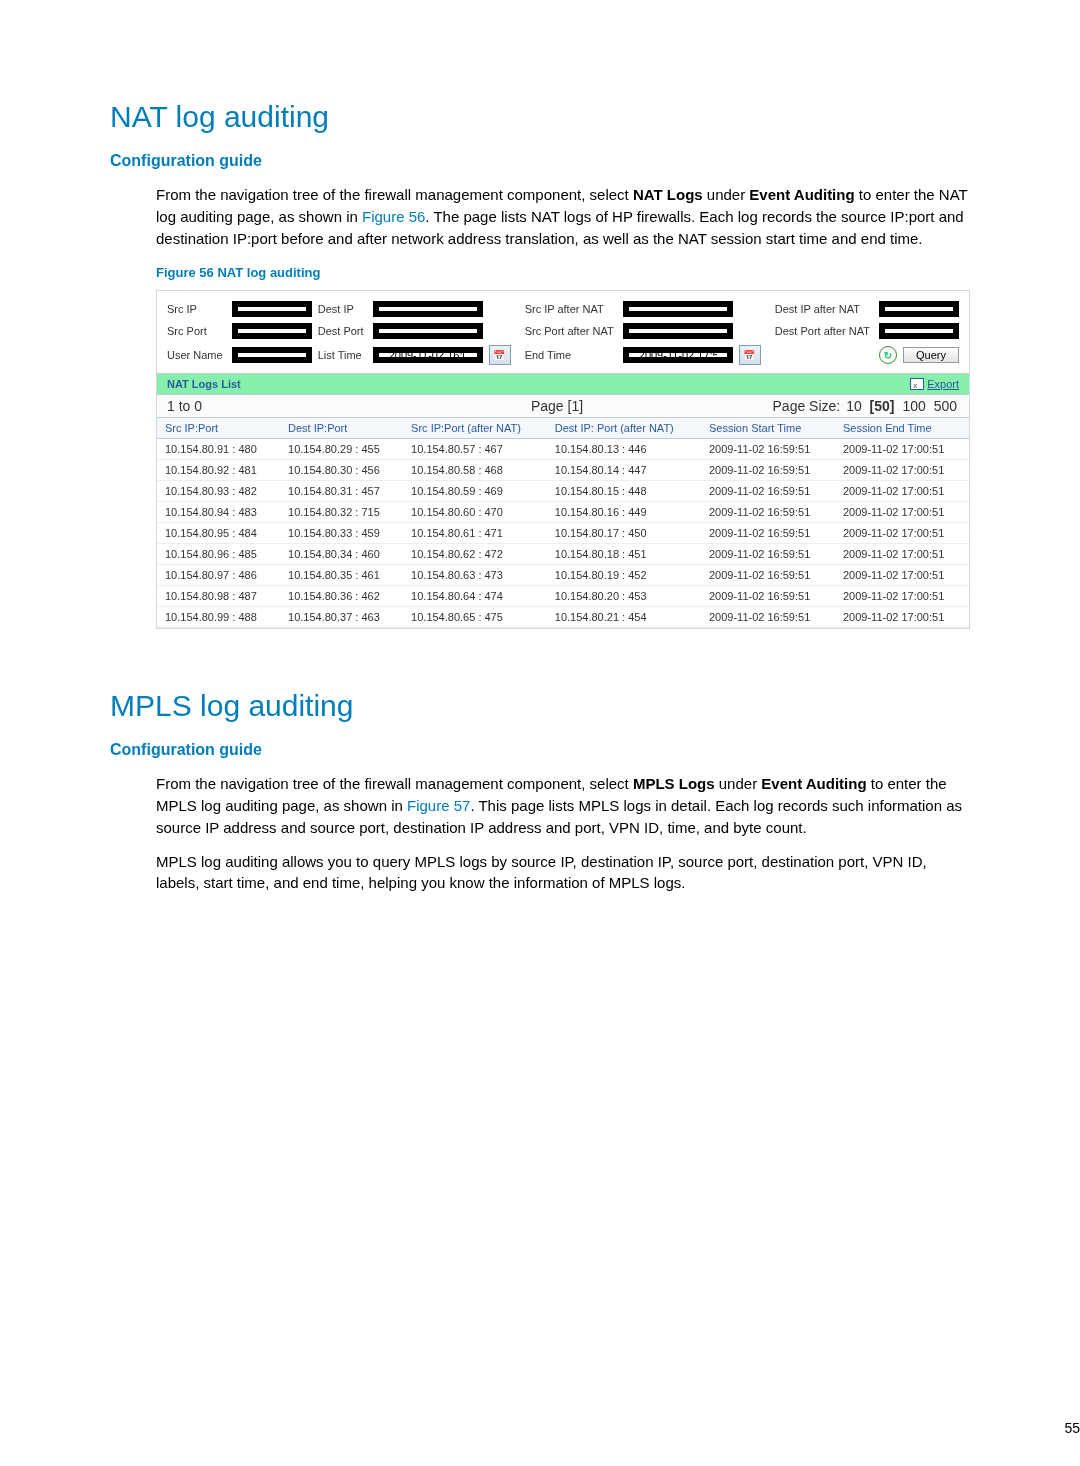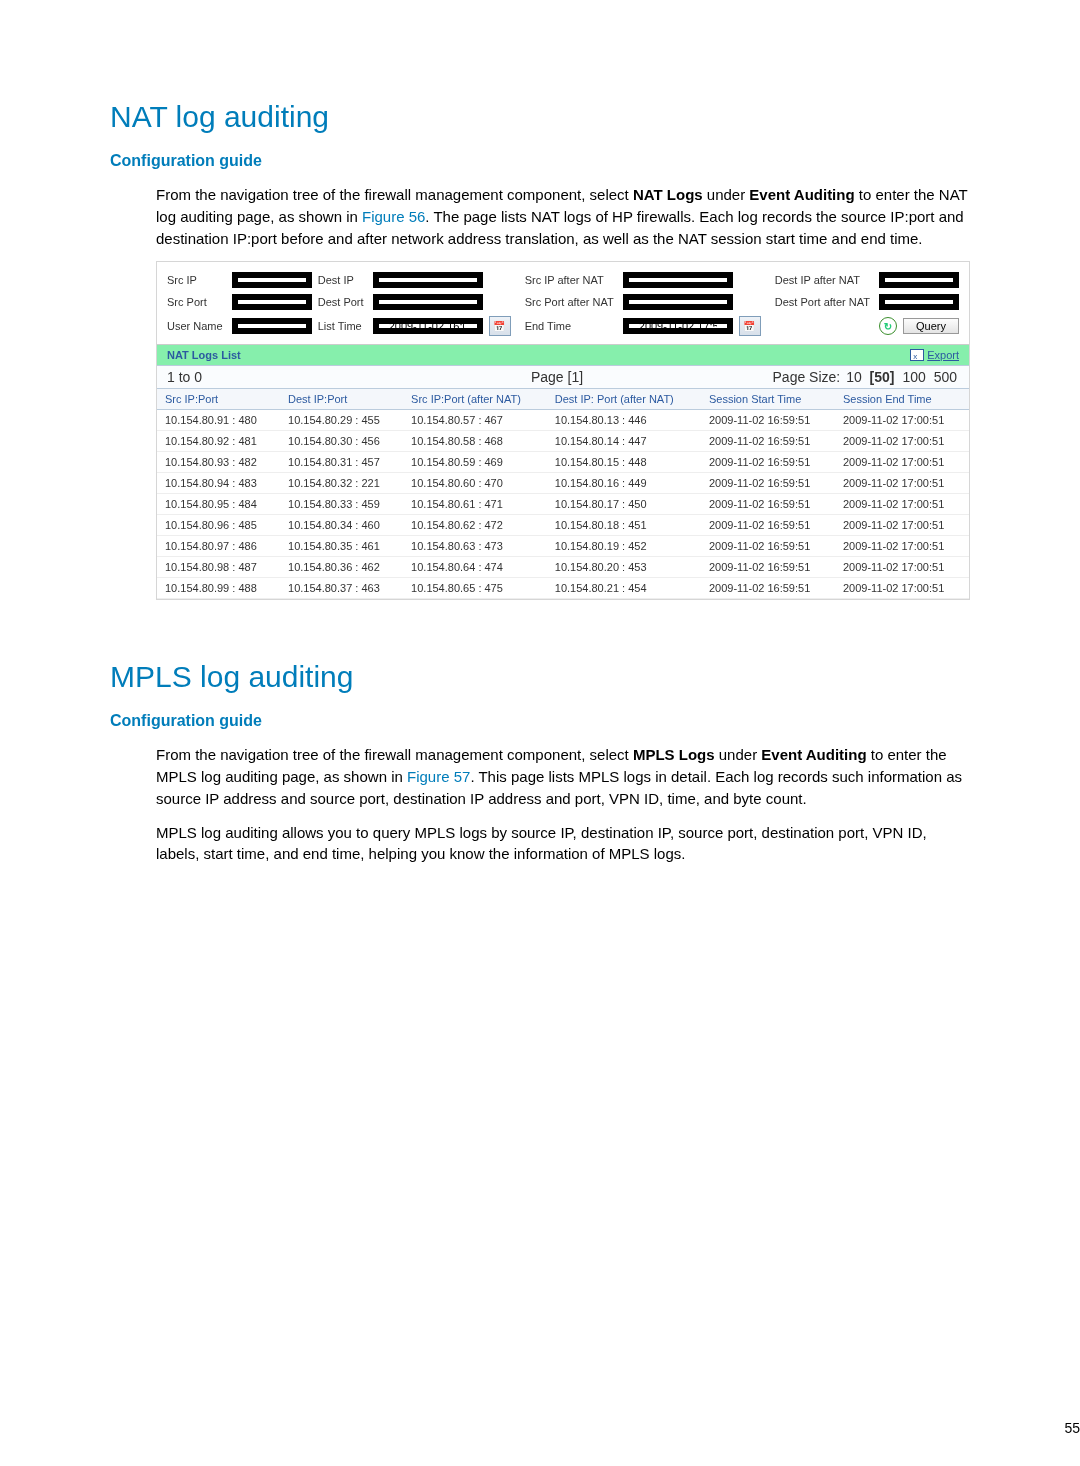--- a/index.html
+++ b/index.html
@@ -167,20 +167,21 @@
 
   <h1 class="section-title">NAT log auditing</h1>
   <h2 class="config-guide">Configuration guide</h2>
 
   <div class="body-text">
     <p>
       <span>From the navigation tree of the firewall management component, select </span><strong>NAT Logs</strong><span> under </span><strong>Event Auditing</strong><span> to enter the NAT log auditing page, as shown in </span><a href="#" class="fig-link">Figure 56</a><span>. The page lists NAT logs of HP firewalls. Each log records the source IP:port and destination IP:port before and after network address translation, as well as the NAT session start time and end time.</span>
     </p>
   </div>
 
+  <div class="figure-caption">Figure 56 NAT log auditing</div>
 
   <div class="shot">
     <div class="filters">
 
       <span class="lbl">Src IP</span>
       <input type="text" style="">
       <span class="lbl">Dest IP</span>
       <input type="text" style="">
       <span></span>
       <span class="lbl">Src IP after NAT</span>
@@ -271,21 +272,21 @@
           <tr>
             <td>10.154.80.93 : 482</td>
             <td>10.154.80.31 : 457</td>
             <td>10.154.80.59 : 469</td>
             <td>10.154.80.15 : 448</td>
             <td>2009-11-02 16:59:51</td>
             <td>2009-11-02 17:00:51</td>
           </tr>
           <tr>
             <td>10.154.80.94 : 483</td>
-            <td>10.154.80.32 : 221</td>
+            <td>10.154.80.32 : 715</td>
             <td>10.154.80.60 : 470</td>
             <td>10.154.80.16 : 449</td>
             <td>2009-11-02 16:59:51</td>
             <td>2009-11-02 17:00:51</td>
           </tr>
           <tr>
             <td>10.154.80.95 : 484</td>
             <td>10.154.80.33 : 459</td>
             <td>10.154.80.61 : 471</td>
             <td>10.154.80.17 : 450</td>

